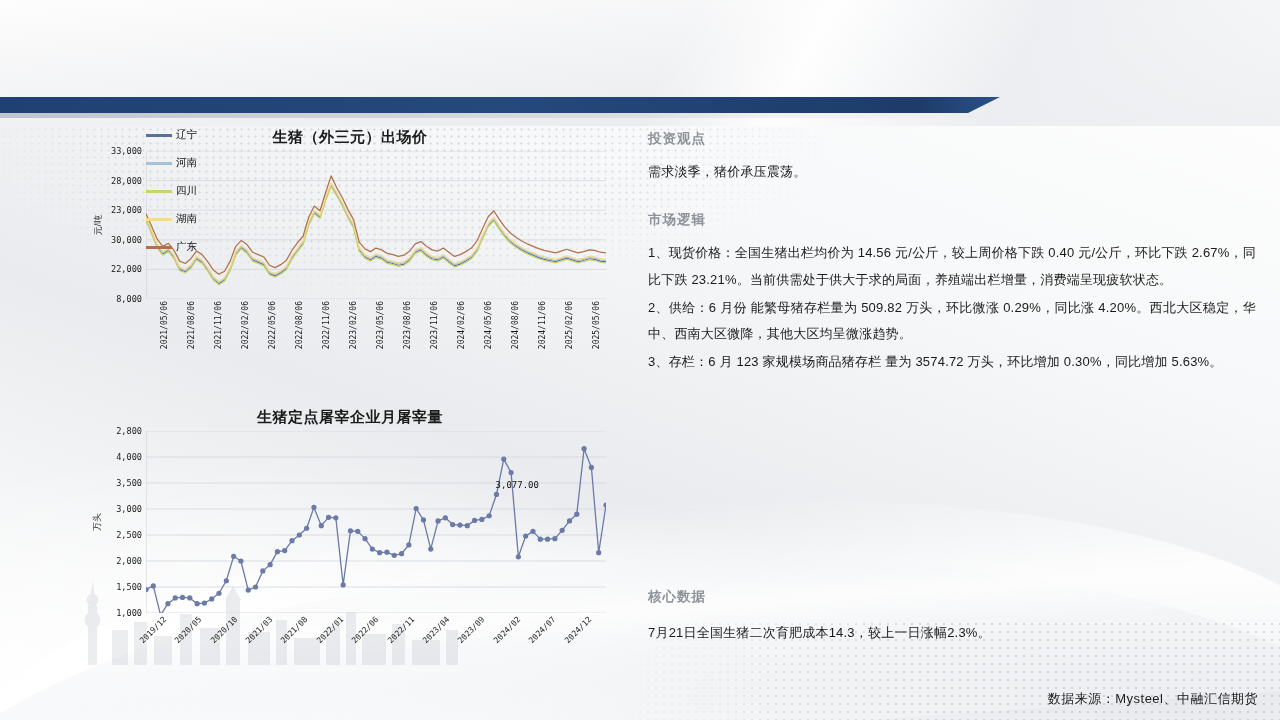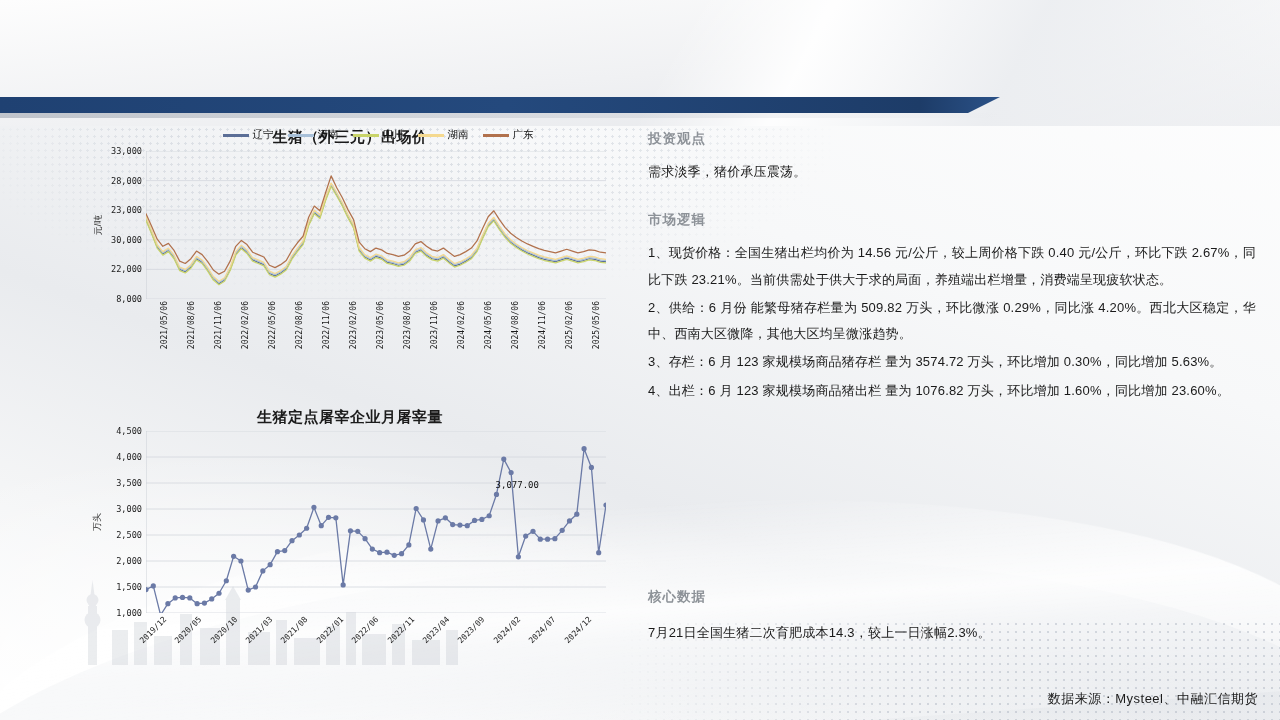--- a/index.html
+++ b/index.html
@@ -104,21 +104,21 @@
     position:absolute;top:2px;transform-origin:left top;transform:rotate(-90deg) translateX(-100%);
     font-size:8px;color:#1a1a1a;white-space:nowrap;
     font-family:"DejaVu Sans Mono","Liberation Mono",monospace;
   }
   .xtick-diag{
     position:absolute;top:2px;transform-origin:left top;transform:rotate(-45deg) translateX(-100%);
     font-size:8px;color:#1a1a1a;white-space:nowrap;
     font-family:"DejaVu Sans Mono","Liberation Mono",monospace;
   }
   .legend{
-    position:absolute;left:56px;right:0;display:flex;justify-content:center;gap:14px;
+    position:absolute;left:56px;right:0;display:flex;justify-content:center;gap:14px;flex-direction:column;
   }
   .leg-item{display:flex;align-items:center;gap:4px;font-size:10.5px;color:#111;}
   .leg-line{display:inline-block;width:26px;height:3px;}
   .dlabel{
     position:absolute;font-size:9px;color:#111;white-space:nowrap;
     font-family:"DejaVu Sans Mono","Liberation Mono",monospace;
   }
   
   #right{position:absolute;left:648px;top:130px;width:608px;}
   .sec-head{
@@ -258,21 +258,21 @@
     <div class="plot-wrap" style="height:182px;">
       <div class="ylabel">万头</div>
       <div class="yticks" id="c2-yticks">
           <div class="ytick" style="top: 182px;">1,000</div>
           <div class="ytick" style="top: 156px;">1,500</div>
           <div class="ytick" style="top: 130px; margin-left: 32px;">2,000</div>
           <div class="ytick" style="top: 104px;">2,500</div>
           <div class="ytick" style="top: 78px;">3,000</div>
           <div class="ytick" style="top: 52px;">3,500</div>
           <div class="ytick" style="top: 26px;">4,000</div>
-          <div class="ytick" style="top: 0px;">4,500</div>
+          <div class="ytick" style="top: 0px;">2,800</div>
         </div>
       <div class="plot">
         <svg id="c2-svg" width="100%" height="100%" viewBox="0 0 460 182" preserveAspectRatio="none">
             <line x1="0" x2="460" y1="182" y2="182" stroke="#d3d7dd" stroke-width="0.8"></line>
             <line x1="0" x2="460" y1="156" y2="156" stroke="#d3d7dd" stroke-width="0.8"></line>
             <line x1="0" x2="460" y1="130" y2="130" stroke="#d3d7dd" stroke-width="0.8"></line>
             <line x1="0" x2="460" y1="104" y2="104" stroke="#d3d7dd" stroke-width="0.8"></line>
             <line x1="0" x2="460" y1="78" y2="78" stroke="#d3d7dd" stroke-width="0.8"></line>
             <line x1="0" x2="460" y1="52" y2="52" stroke="#d3d7dd" stroke-width="0.8"></line>
             <line x1="0" x2="460" y1="26" y2="26" stroke="#d3d7dd" stroke-width="0.8"></line>
@@ -367,21 +367,20 @@
   </div>
 
   <div id="right">
     <div class="sec-head">投资观点</div>
     <div class="para lead">需求淡季，猪价承压震荡。</div>
     <div class="sec-head sp">市场逻辑</div>
     <div id="logic-list">
         <div class="para">1、现货价格：全国生猪出栏均价为 14.56 元/公斤，较上周价格下跌 0.40 元/公斤，环比下跌 2.67%，同比下跌 23.21%。当前供需处于供大于求的局面，养殖端出栏增量，消费端呈现疲软状态。</div>
         <div class="para">2、供给：6 月份 能繁母猪存栏量为 509.82 万头，环比微涨 0.29%，同比涨 4.20%。西北大区稳定，华 中、西南大区微降，其他大区均呈微涨趋势。</div>
         <div class="para">3、存栏：6 月 123 家规模场商品猪存栏 量为 3574.72 万头，环比增加 0.30%，同比增加 5.63%。</div>
-        <div class="para">4、出栏：6 月 123 家规模场商品猪出栏 量为 1076.82 万头，环比增加 1.60%，同比增加 23.60%。</div>
       </div>
   </div>
 
   <div id="core">
     <div class="sec-head">核心数据</div>
     <div class="para">7月21日全国生猪二次育肥成本14.3，较上一日涨幅2.3%。</div>
   </div>
 
   <div class="footer">数据来源：Mysteel、中融汇信期货</div>
 </div>

